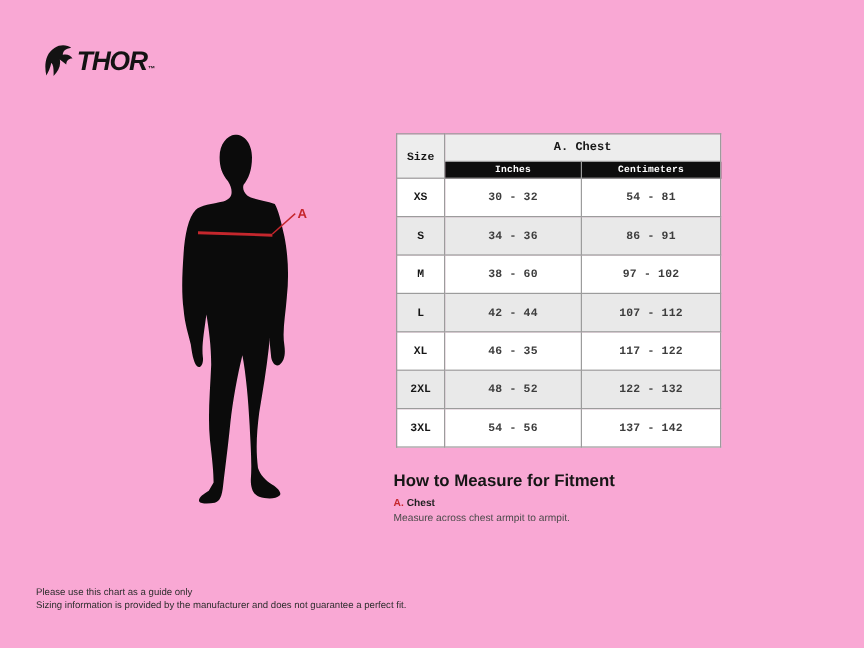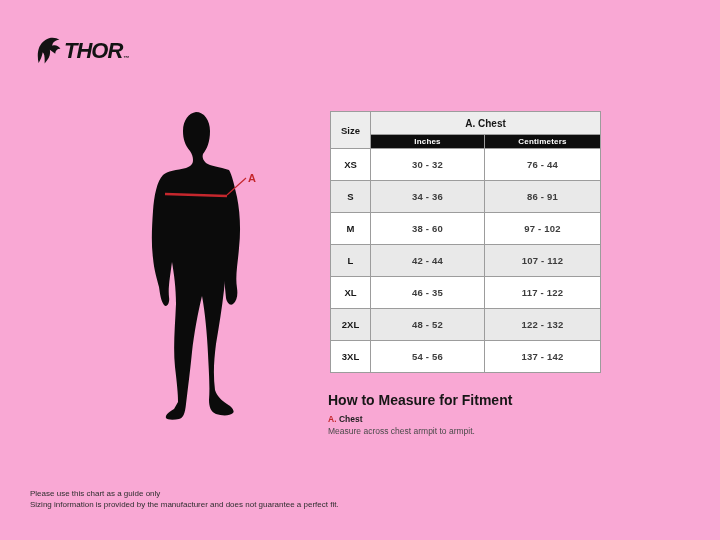--- a/index.html
+++ b/index.html
@@ -19,21 +19,21 @@
 
   
   .figure-wrap { position:absolute; left:150px; top:112px; width:132px; height:312px; }
   .figure-wrap svg { display:block; }
 
   
   .chart-title { position:absolute; left:328px; top:84px; font-size:13.5px; font-weight:bold; color:#161616; letter-spacing:-0.2px; }
 
   table.size-table {
     position:absolute; left:330px; top:111px;
-    border-collapse:collapse; table-layout:fixed;
+    border-collapse:collapse; table-layout:fixed;font-family:Liberation Mono, monospace;
   }
   table.size-table th, table.size-table td {
     border:1px solid #9c9c9c; text-align:center; vertical-align:middle; padding:0;
   }
   .col-size { width:40px; }
   .col-in { width:114px; }
   .col-cm { width:116px; }
   th.size-head { background:#ededed; font-size:9.5px; font-weight:bold; color:#161616; }
   th.group-head { background:#ededed; font-size:10px; font-weight:bold; height:22px; color:#161616; }
   th.unit-head { background:#0d0d0d; color:#ffffff; font-size:8px; font-weight:bold; height:13px; letter-spacing:0.2px; }
@@ -128,21 +128,21 @@
       </tr>
       <tr>
         <th class="unit-head">Inches</th>
         <th class="unit-head">Centimeters</th>
       </tr>
     </thead>
     <tbody>
       <tr>
         <td class="size-cell">XS</td>
         <td class="val-cell">30 - 32</td>
-        <td class="val-cell">76 - 44</td>
+        <td class="val-cell">54 - 81</td>
       </tr>
       <tr>
         <td class="size-cell">S</td>
         <td class="val-cell">34 - 36</td>
         <td class="val-cell">86 - 91</td>
       </tr>
       <tr>
         <td class="size-cell">M</td>
         <td class="val-cell">38 - 60</td>
         <td class="val-cell">97 - 102</td>

